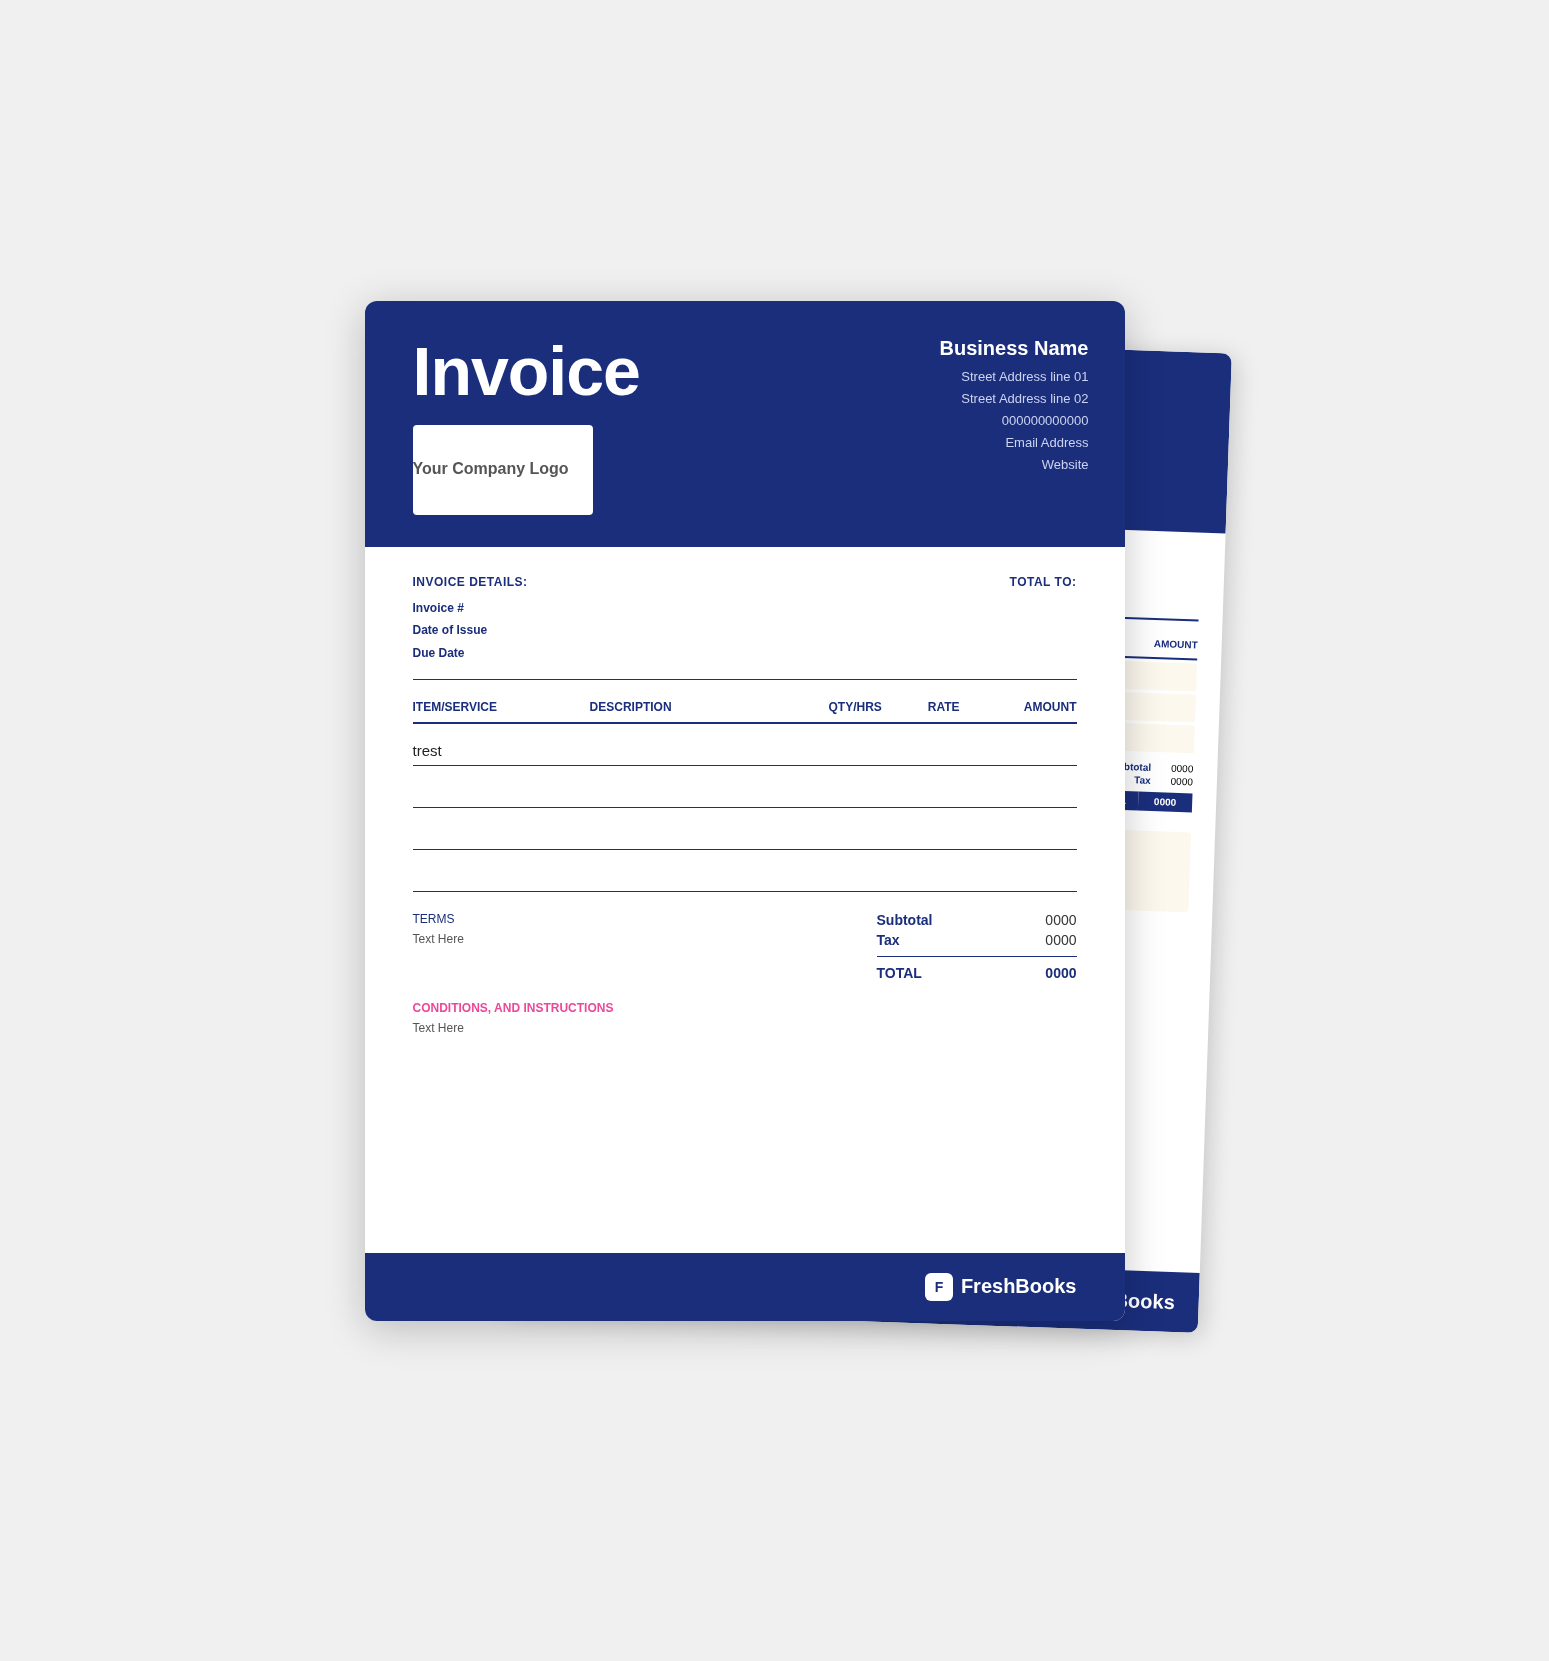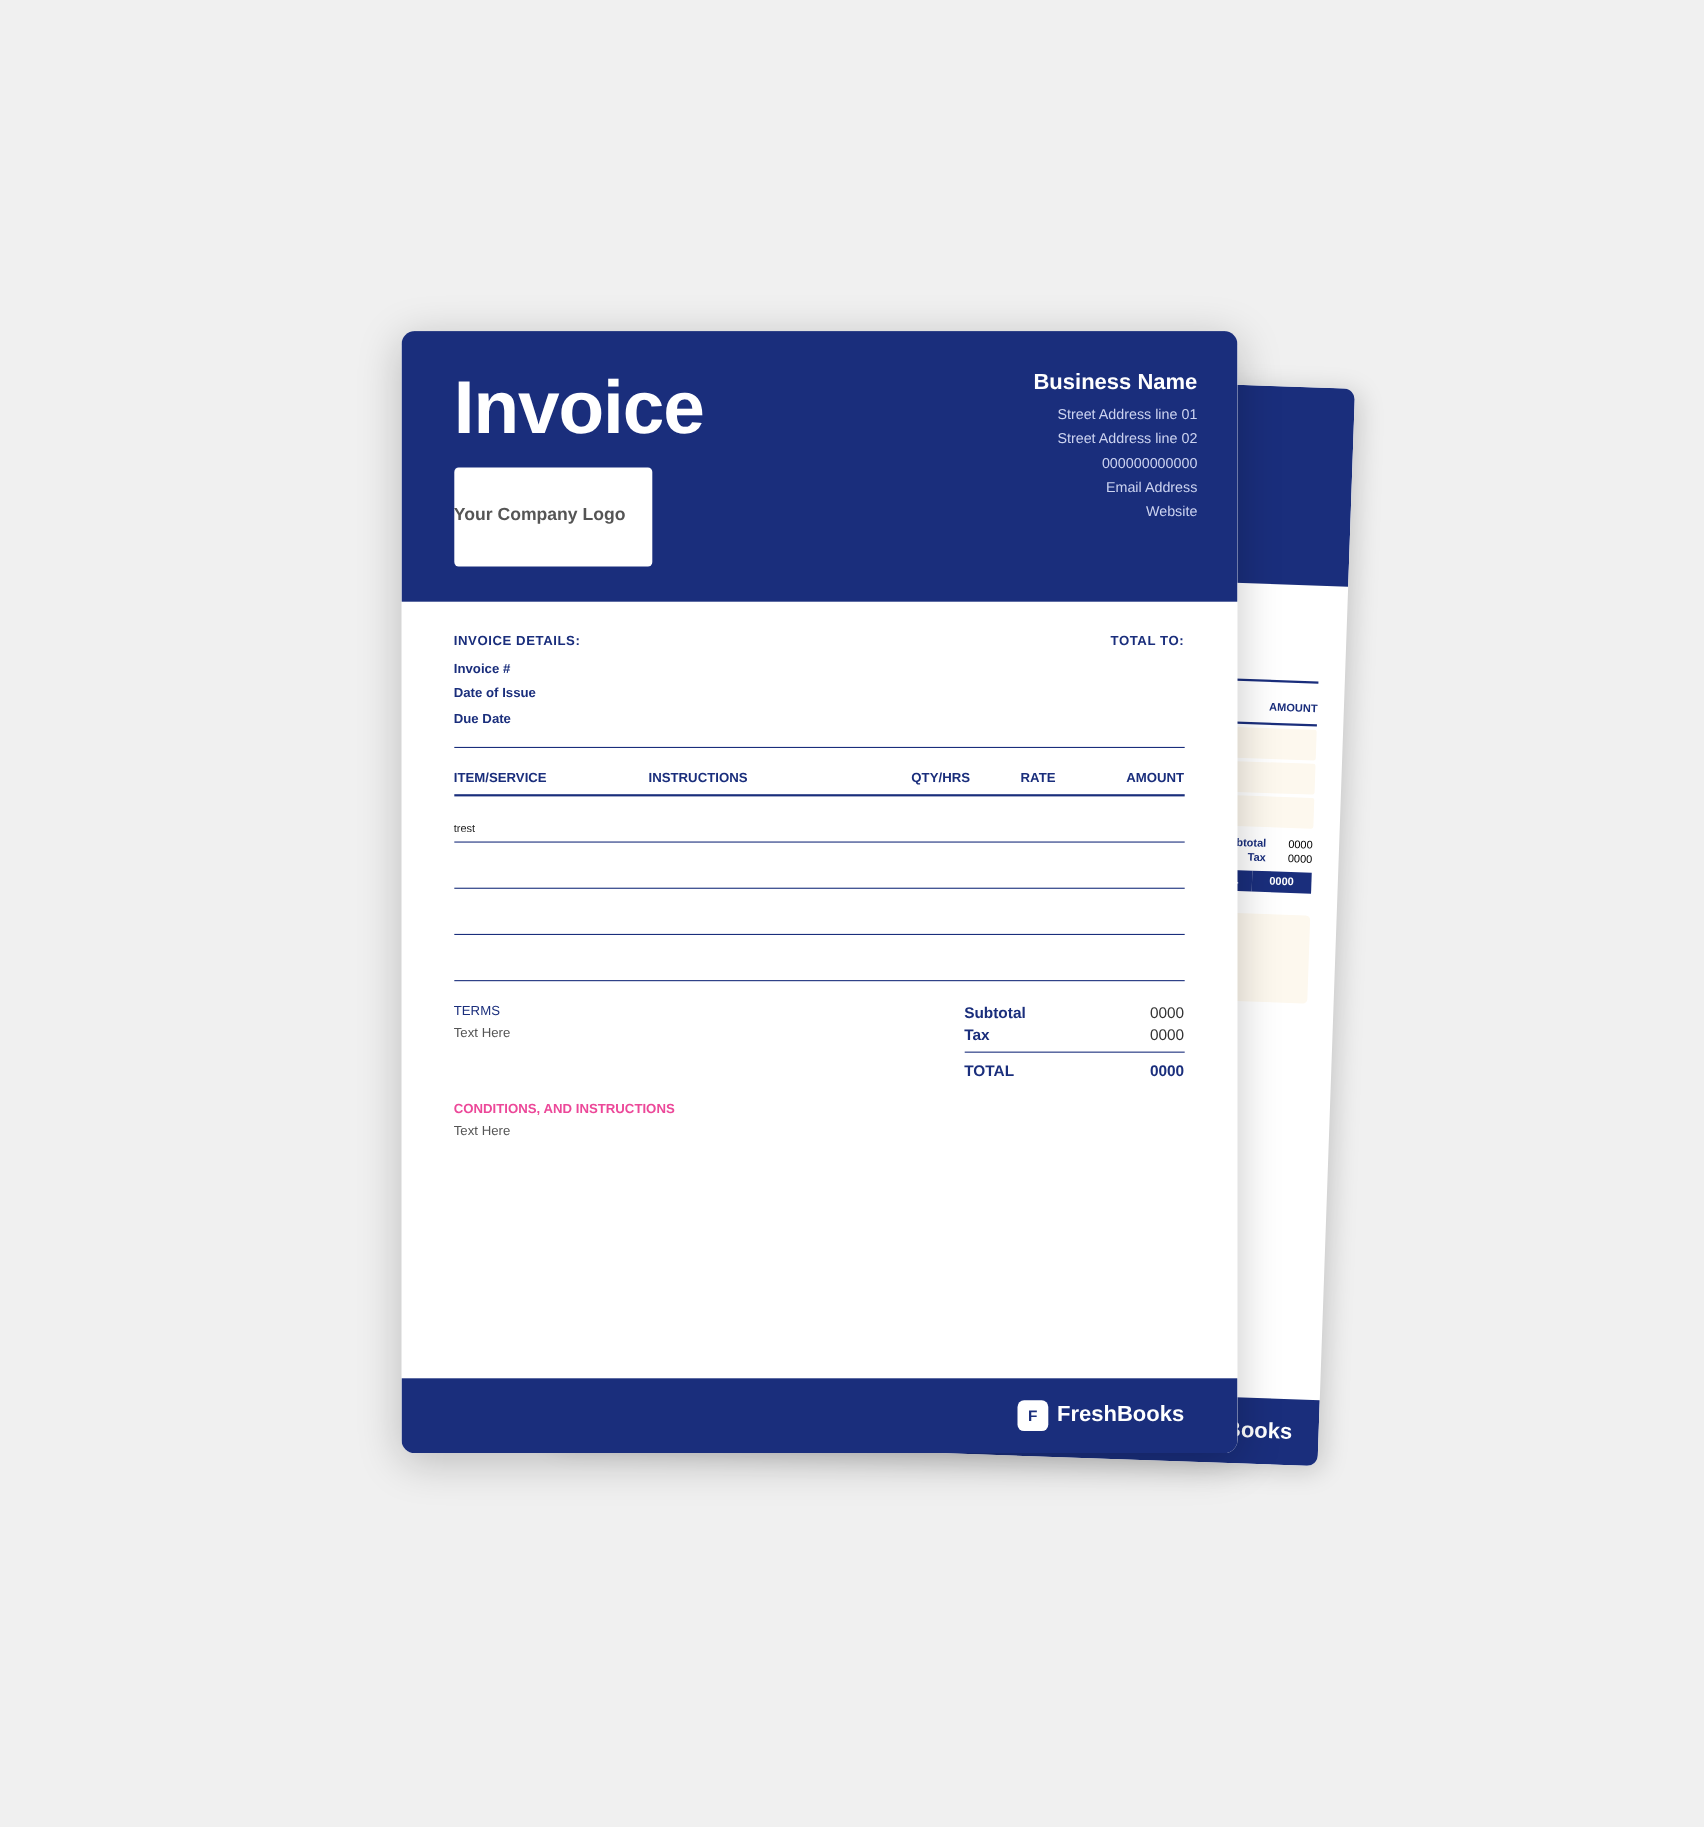--- a/index.html
+++ b/index.html
@@ -278,21 +278,21 @@
 
     .table-row {
       display: flex;
       align-items: flex-end;
       border-bottom: 1.5px solid #1a2e7c;
       padding: 12px 0 6px 0;
       min-height: 42px;
     }
 
     .table-cell {
-      font-size: 10px;
+      font-size: 15px;
       color: #222;
     }
 
     .cell-item { flex: 2; }
     .cell-desc { flex: 2.5; }
     .cell-qty  { flex: 1; text-align: center; }
     .cell-rate { flex: 1; text-align: center; }
     .cell-amt  { flex: 1; text-align: right; }
 
     .empty-row {
@@ -505,21 +505,21 @@
         <div>
           <div class="bill-to-title">TOTAL TO:</div>
         </div>
       </div>
 
       <hr class="section-divider">
 
       <div class="items-table">
         <div class="table-header-row">
           <span class="col-item">ITEM/SERVICE</span>
-          <span class="col-desc">INSTRUCTIONS</span>
+          <span class="col-desc">DESCRIPTION</span>
           <span class="col-qty">QTY/HRS</span>
           <span class="col-rate">RATE</span>
           <span class="col-amt">AMOUNT</span>
         </div>
 
         <div class="table-row">
           <span class="table-cell cell-item">trest</span>
           <span class="table-cell cell-desc"></span>
           <span class="table-cell cell-qty"></span>
           <span class="table-cell cell-rate"></span>

